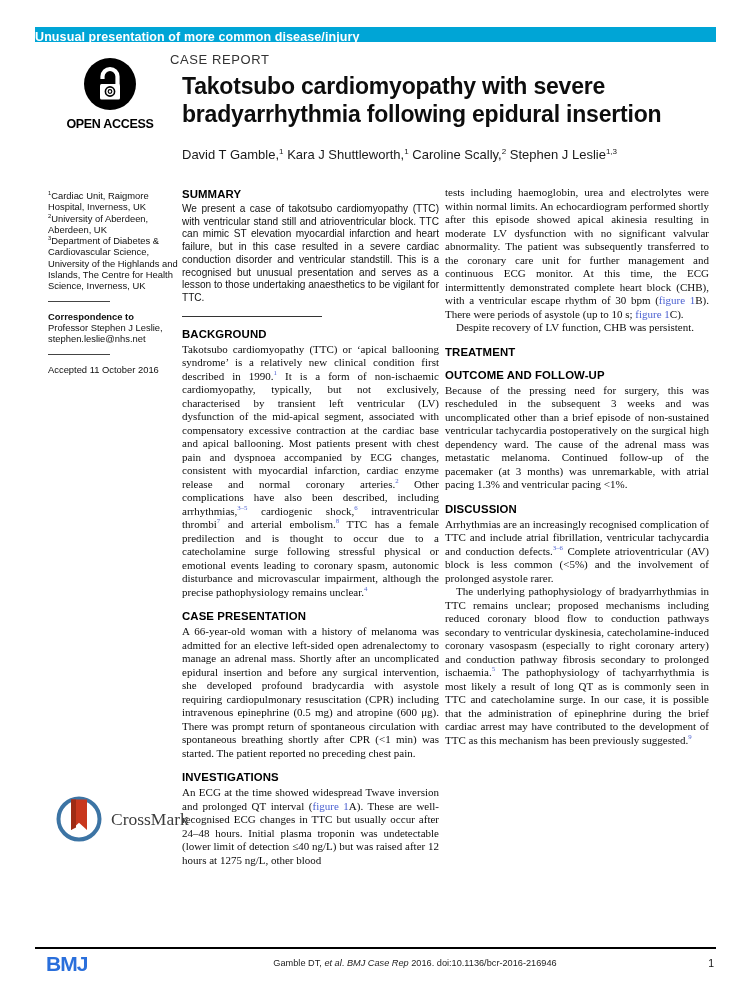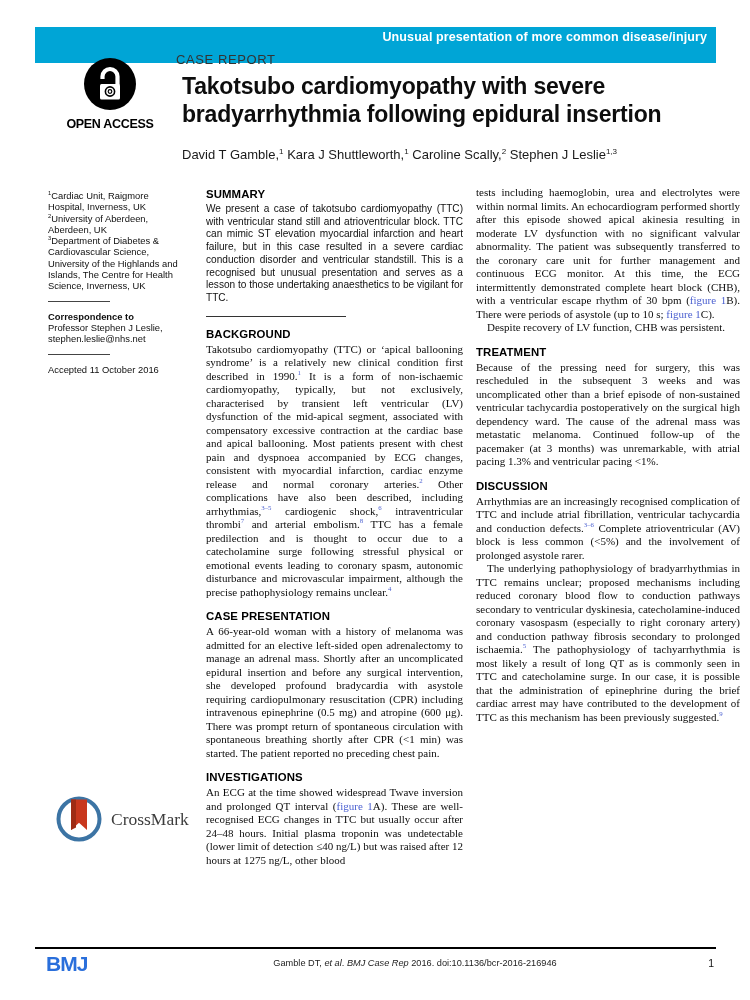--- a/index.html
+++ b/index.html
@@ -1,43 +1,43 @@
 <!DOCTYPE html>
 <html lang="en"><head>
 <meta charset="utf-8">
 <style>
   html,body { margin:0; padding:0; background:#fff; }
   #page {
     position:relative; width:750px; height:1000px; background:#fff;
     font-family:"Liberation Sans", sans-serif; color:#111; overflow:hidden;
   }
   .banner {
-    position:absolute; left:35px; top:27px; width:681px; height:36px;
+    position:absolute; left:35px; top:27px; width:681px; height:15px;
     background:var(--banner-color,#00a5d6); color:#fff; font-weight:bold;
-    font-size:12.5px; line-height:20px; text-align:right; padding-right:9px;
+    font-size:12.5px; line-height:20px; text-align:left; padding-right:9px;
     box-sizing:border-box; letter-spacing:0.1px;
   }
   .oa { position:absolute; left:60px; top:57px; width:100px; text-align:center; }
   .oa-label { font-weight:bold; font-size:12.5px; margin-top:2px; letter-spacing:-0.3px; color:#000; }
-  .kicker { position:absolute; left:176px; top:52px; font-size:13px; color:#333; letter-spacing:0.6px; }
+  .kicker { position:absolute; left:170px; top:52px; font-size:13px; color:#333; letter-spacing:0.6px; }
   .title {
     position:absolute; left:182px; top:72px; width:480px; margin:0;
     font-size:23px; line-height:1.22; font-weight:bold; color:#0d0d0d; letter-spacing:-0.2px;
   }
   .authors { position:absolute; left:182px; top:147px; font-size:13px; color:#1a1a1a; }
   .sup { font-size:62%; vertical-align:super; line-height:0; }
   .rlink { color:var(--link-color,#4a5fd0); }
   .it { font-style:italic; }
   .bd { font-weight:bold; }
 
   .sidebar { position:absolute; left:48px; top:190px; width:131px; font-size:9.4px; line-height:11.3px; color:#0f0f0f; }
   .side-rule { border:none; border-top:1px solid #444; width:62px; margin:9px 0; }
   .corr-label { font-weight:bold; }
 
-  .main { position:absolute; left:182px; top:186px; width:534px; display:flex; gap:13px; height:762px; overflow:hidden;margin-left:24px; }
+  .main { position:absolute; left:182px; top:186px; width:534px; display:flex; gap:6px; height:762px; overflow:hidden; }
   .col-l { width:257px; }
   .col-r { width:264px; }
   .sec-h { font-size:11.4px; font-weight:bold; margin:11px 0 3px; letter-spacing:0.1px; color:#000; }
   .sec-h.first { margin-top:2px; }
   .sans-body { font-size:10.1px; line-height:12.7px; text-align:justify; color:#101010; }
   .serif-body { font-family:Liberation Serif, serif; font-size:11px; line-height:13.5px; text-align:justify; color:#0c0c0c; }
   .indent { text-indent:11px; }
   .sum-rule { border:none; border-top:1px solid #333; width:140px; margin:11px 0 1px 0; }
 
   .crossmark { position:absolute; left:56px; top:796px; display:flex; align-items:center; gap:9px;justify-content:center; }
@@ -98,20 +98,21 @@
       <div class="serif-body">Takotsubo cardiomyopathy (TTC) or ‘apical ballooning syndrome’ is a relatively new clinical condition first described in 1990.<span class="sup rlink">1</span> It is a form of non-ischaemic cardiomyopathy, typically, but not exclusively, characterised by transient left ventricular (LV) dysfunction of the mid-apical segment, associated with compensatory excessive contraction at the cardiac base and apical ballooning. Most patients present with chest pain and dyspnoea accompanied by ECG changes, consistent with myocardial infarction, cardiac enzyme release and normal coronary arteries.<span class="sup rlink">2</span> Other complications have also been described, including arrhythmias,<span class="sup rlink">3–5</span> cardiogenic shock,<span class="sup rlink">6</span> intraventricular thrombi<span class="sup rlink">7</span> and arterial embolism.<span class="sup rlink">8</span> TTC has a female predilection and is thought to occur due to a catecholamine surge following stressful physical or emotional events leading to coronary spasm, autonomic disturbance and microvascular impairment, although the precise pathophysiology remains unclear.<span class="sup rlink">4</span></div>
       <h2 class="sec-h">CASE PRESENTATION</h2>
       <div class="serif-body">A 66-year-old woman with a history of melanoma was admitted for an elective left-sided open adrenalectomy to manage an adrenal mass. Shortly after an uncomplicated epidural insertion and before any surgical intervention, she developed profound bradycardia with asystole requiring cardiopulmonary resuscitation (CPR) including intravenous epinephrine (0.5 mg) and atropine (600 μg). There was prompt return of spontaneous circulation with spontaneous breathing shortly after CPR (&lt;1 min) was started. The patient reported no preceding chest pain.</div>
       <h2 class="sec-h">INVESTIGATIONS</h2>
       <div class="serif-body">An ECG at the time showed widespread Twave inversion and prolonged QT interval (<span class="rlink">figure 1</span>A). These are well-recognised ECG changes in TTC but usually occur after 24–48 hours. Initial plasma troponin was undetectable (lower limit of detection ≤40 ng/L) but was raised after 12 hours at 1275 ng/L, other blood</div>
     </div>
     <div class="col-r">
       <div class="serif-body">tests including haemoglobin, urea and electrolytes were within normal limits. An echocardiogram performed shortly after this episode showed apical akinesia resulting in moderate LV dysfunction with no significant valvular abnormality. The patient was subsequently transferred to the coronary care unit for further management and continuous ECG monitor. At this time, the ECG intermittently demonstrated complete heart block (CHB), with a ventricular escape rhythm of 30 bpm (<span class="rlink">figure 1</span>B). There were periods of asystole (up to 10 s; <span class="rlink">figure 1</span>C).</div>
       <div class="serif-body indent">Despite recovery of LV function, CHB was persistent.</div>
       <h2 class="sec-h">TREATMENT</h2>
+      <h2 class="sec-h">OUTCOME AND FOLLOW-UP</h2>
       <div class="serif-body">Because of the pressing need for surgery, this was rescheduled in the subsequent 3 weeks and was uncomplicated other than a brief episode of non-sustained ventricular tachycardia postoperatively on the surgical high dependency ward. The cause of the adrenal mass was metastatic melanoma. Continued follow-up of the pacemaker (at 3 months) was unremarkable, with atrial pacing 1.3% and ventricular pacing &lt;1%.</div>
       <h2 class="sec-h">DISCUSSION</h2>
       <div class="serif-body">Arrhythmias are an increasingly recognised complication of TTC and include atrial fibrillation, ventricular tachycardia and conduction defects.<span class="sup rlink">3–6</span> Complete atrioventricular (AV) block is less common (&lt;5%) and the involvement of prolonged asystole rarer.</div>
       <div class="serif-body indent">The underlying pathophysiology of bradyarrhythmias in TTC remains unclear; proposed mechanisms including reduced coronary blood flow to conduction pathways secondary to ventricular dyskinesia, catecholamine-induced coronary vasospasm (especially to right coronary artery) and conduction pathway fibrosis secondary to prolonged ischaemia.<span class="sup rlink">5</span> The pathophysiology of tachyarrhythmia is most likely a result of long QT as is commonly seen in TTC and catecholamine surge. In our case, it is possible that the administration of epinephrine during the brief cardiac arrest may have contributed to the development of TTC as this mechanism has been previously suggested.<span class="sup rlink">9</span></div>
     </div>
   </main>
 
   <div class="crossmark">
     <svg width="46" height="46" viewBox="0 0 46 46">
       <circle cx="23" cy="23" r="20.5" fill="#fff" stroke="var(--cm-ring,#3c74a4)" stroke-width="4"></circle>

